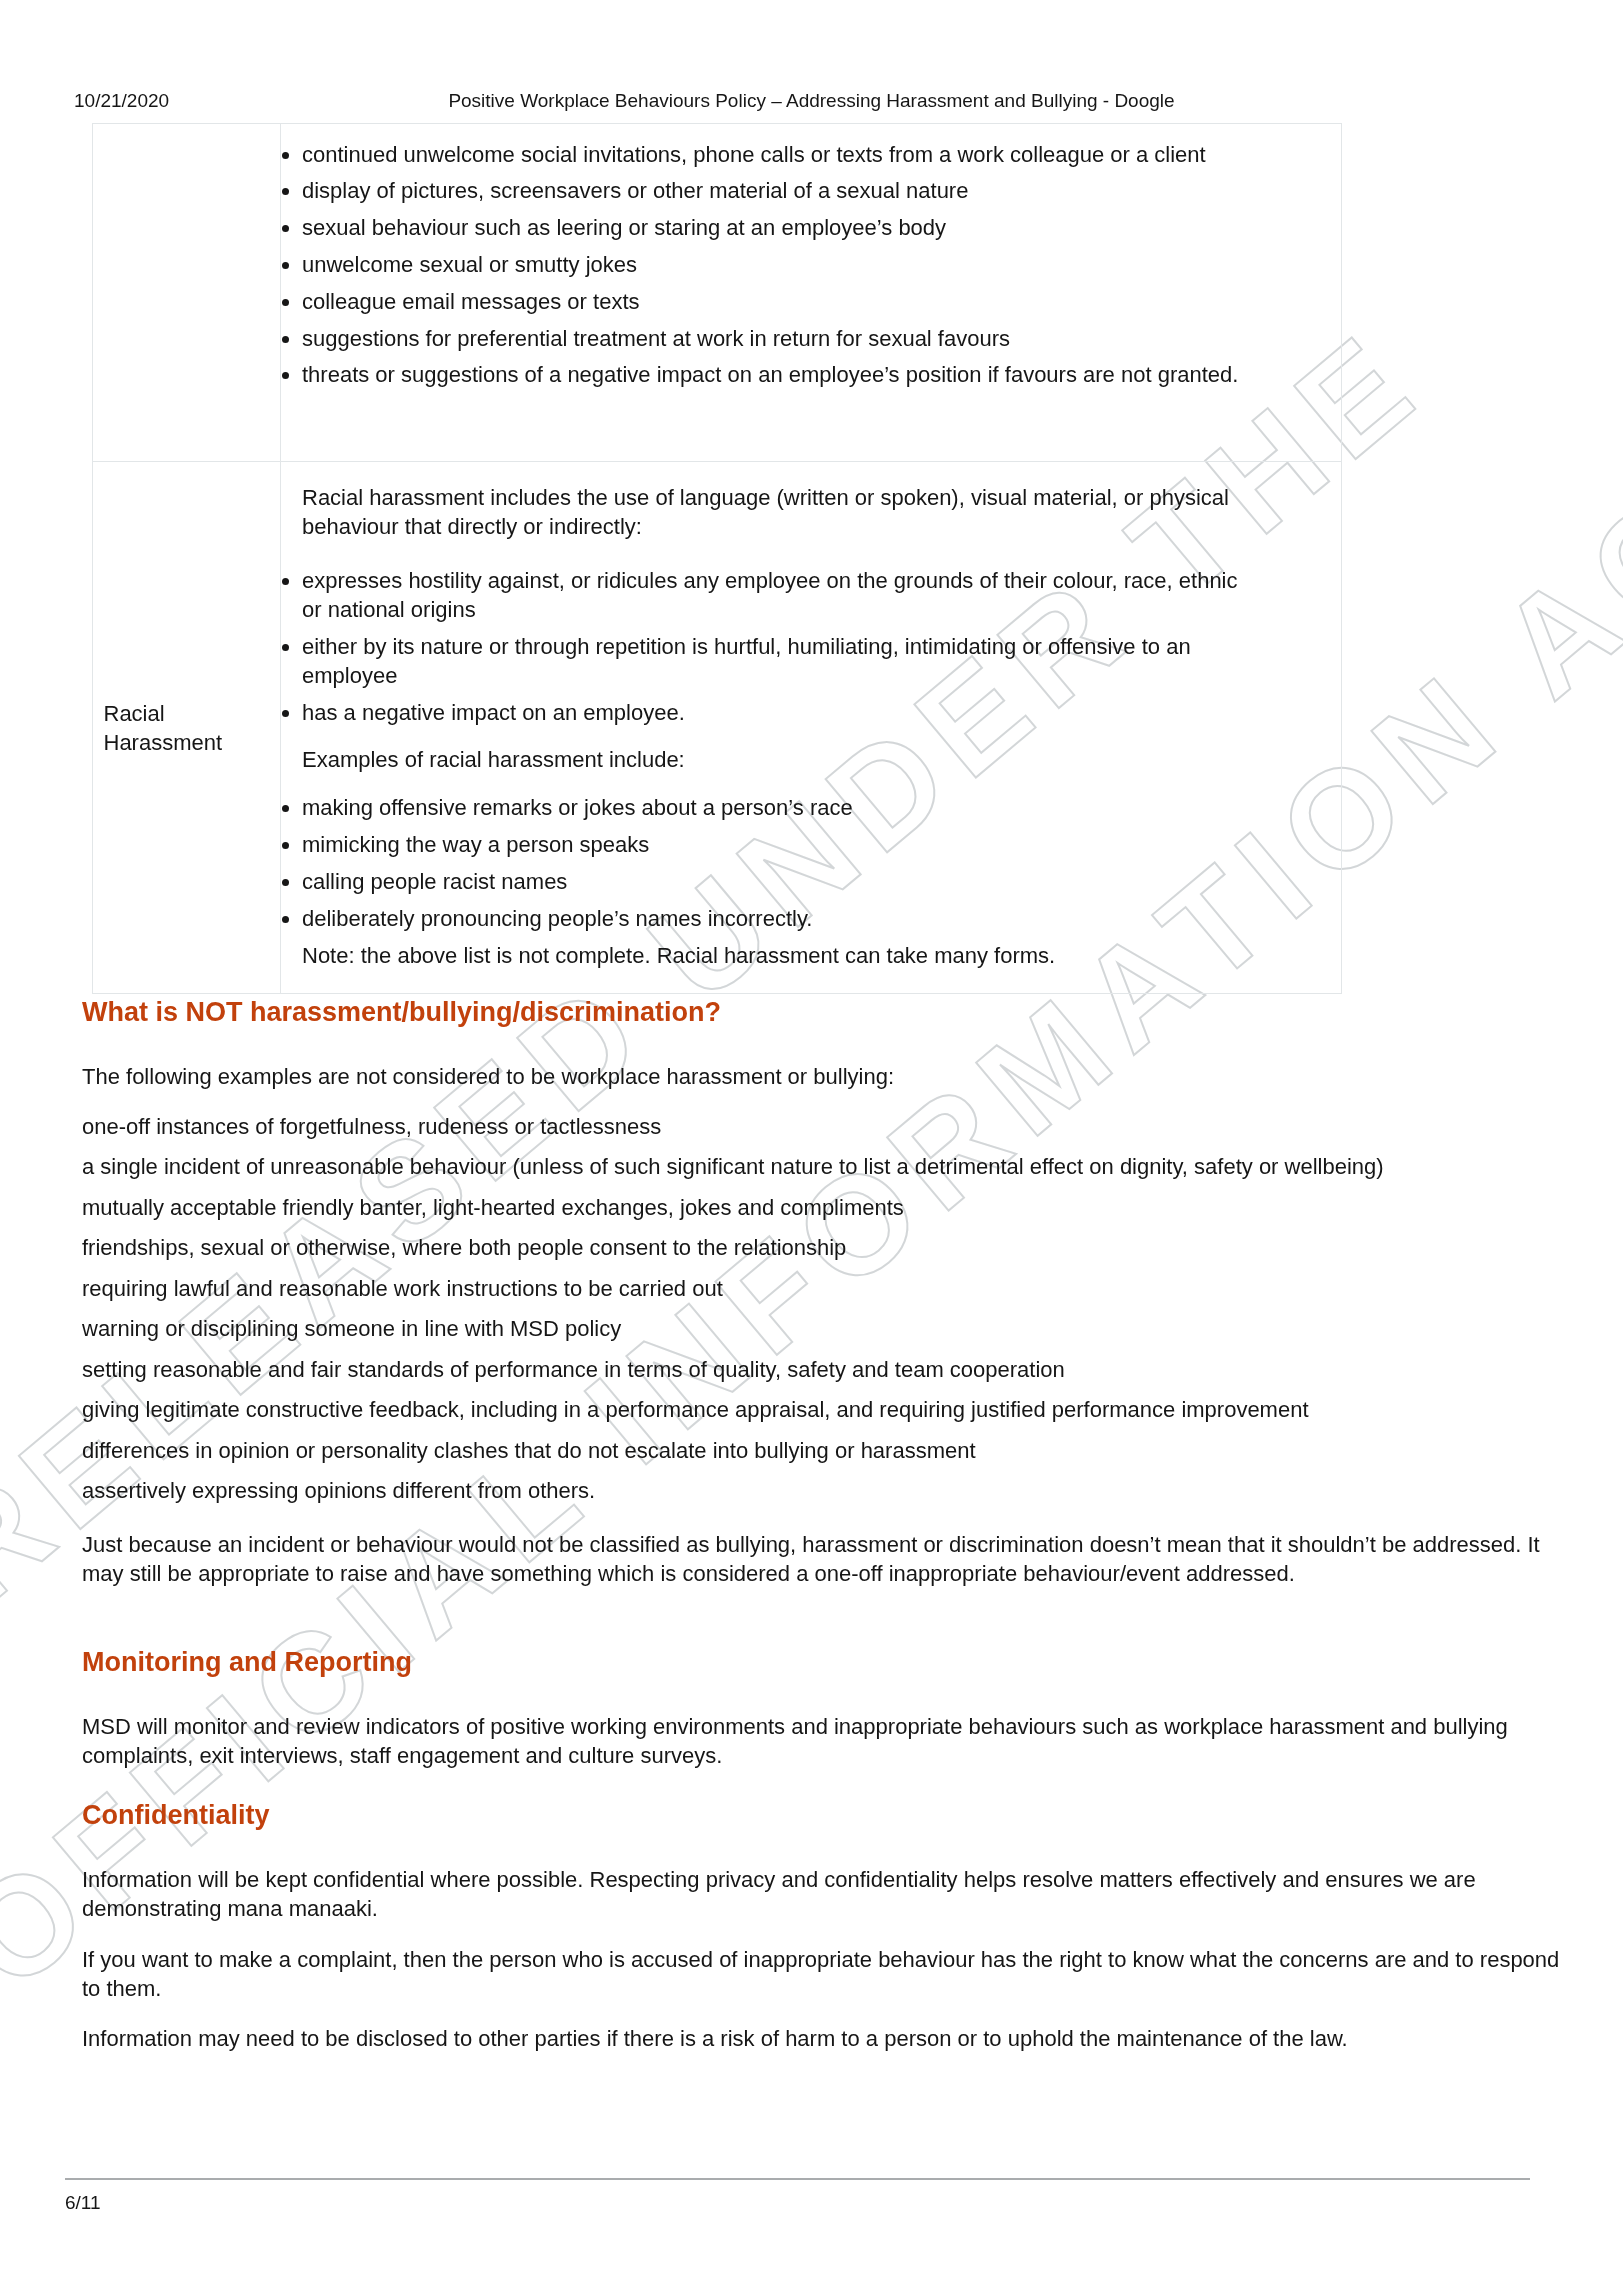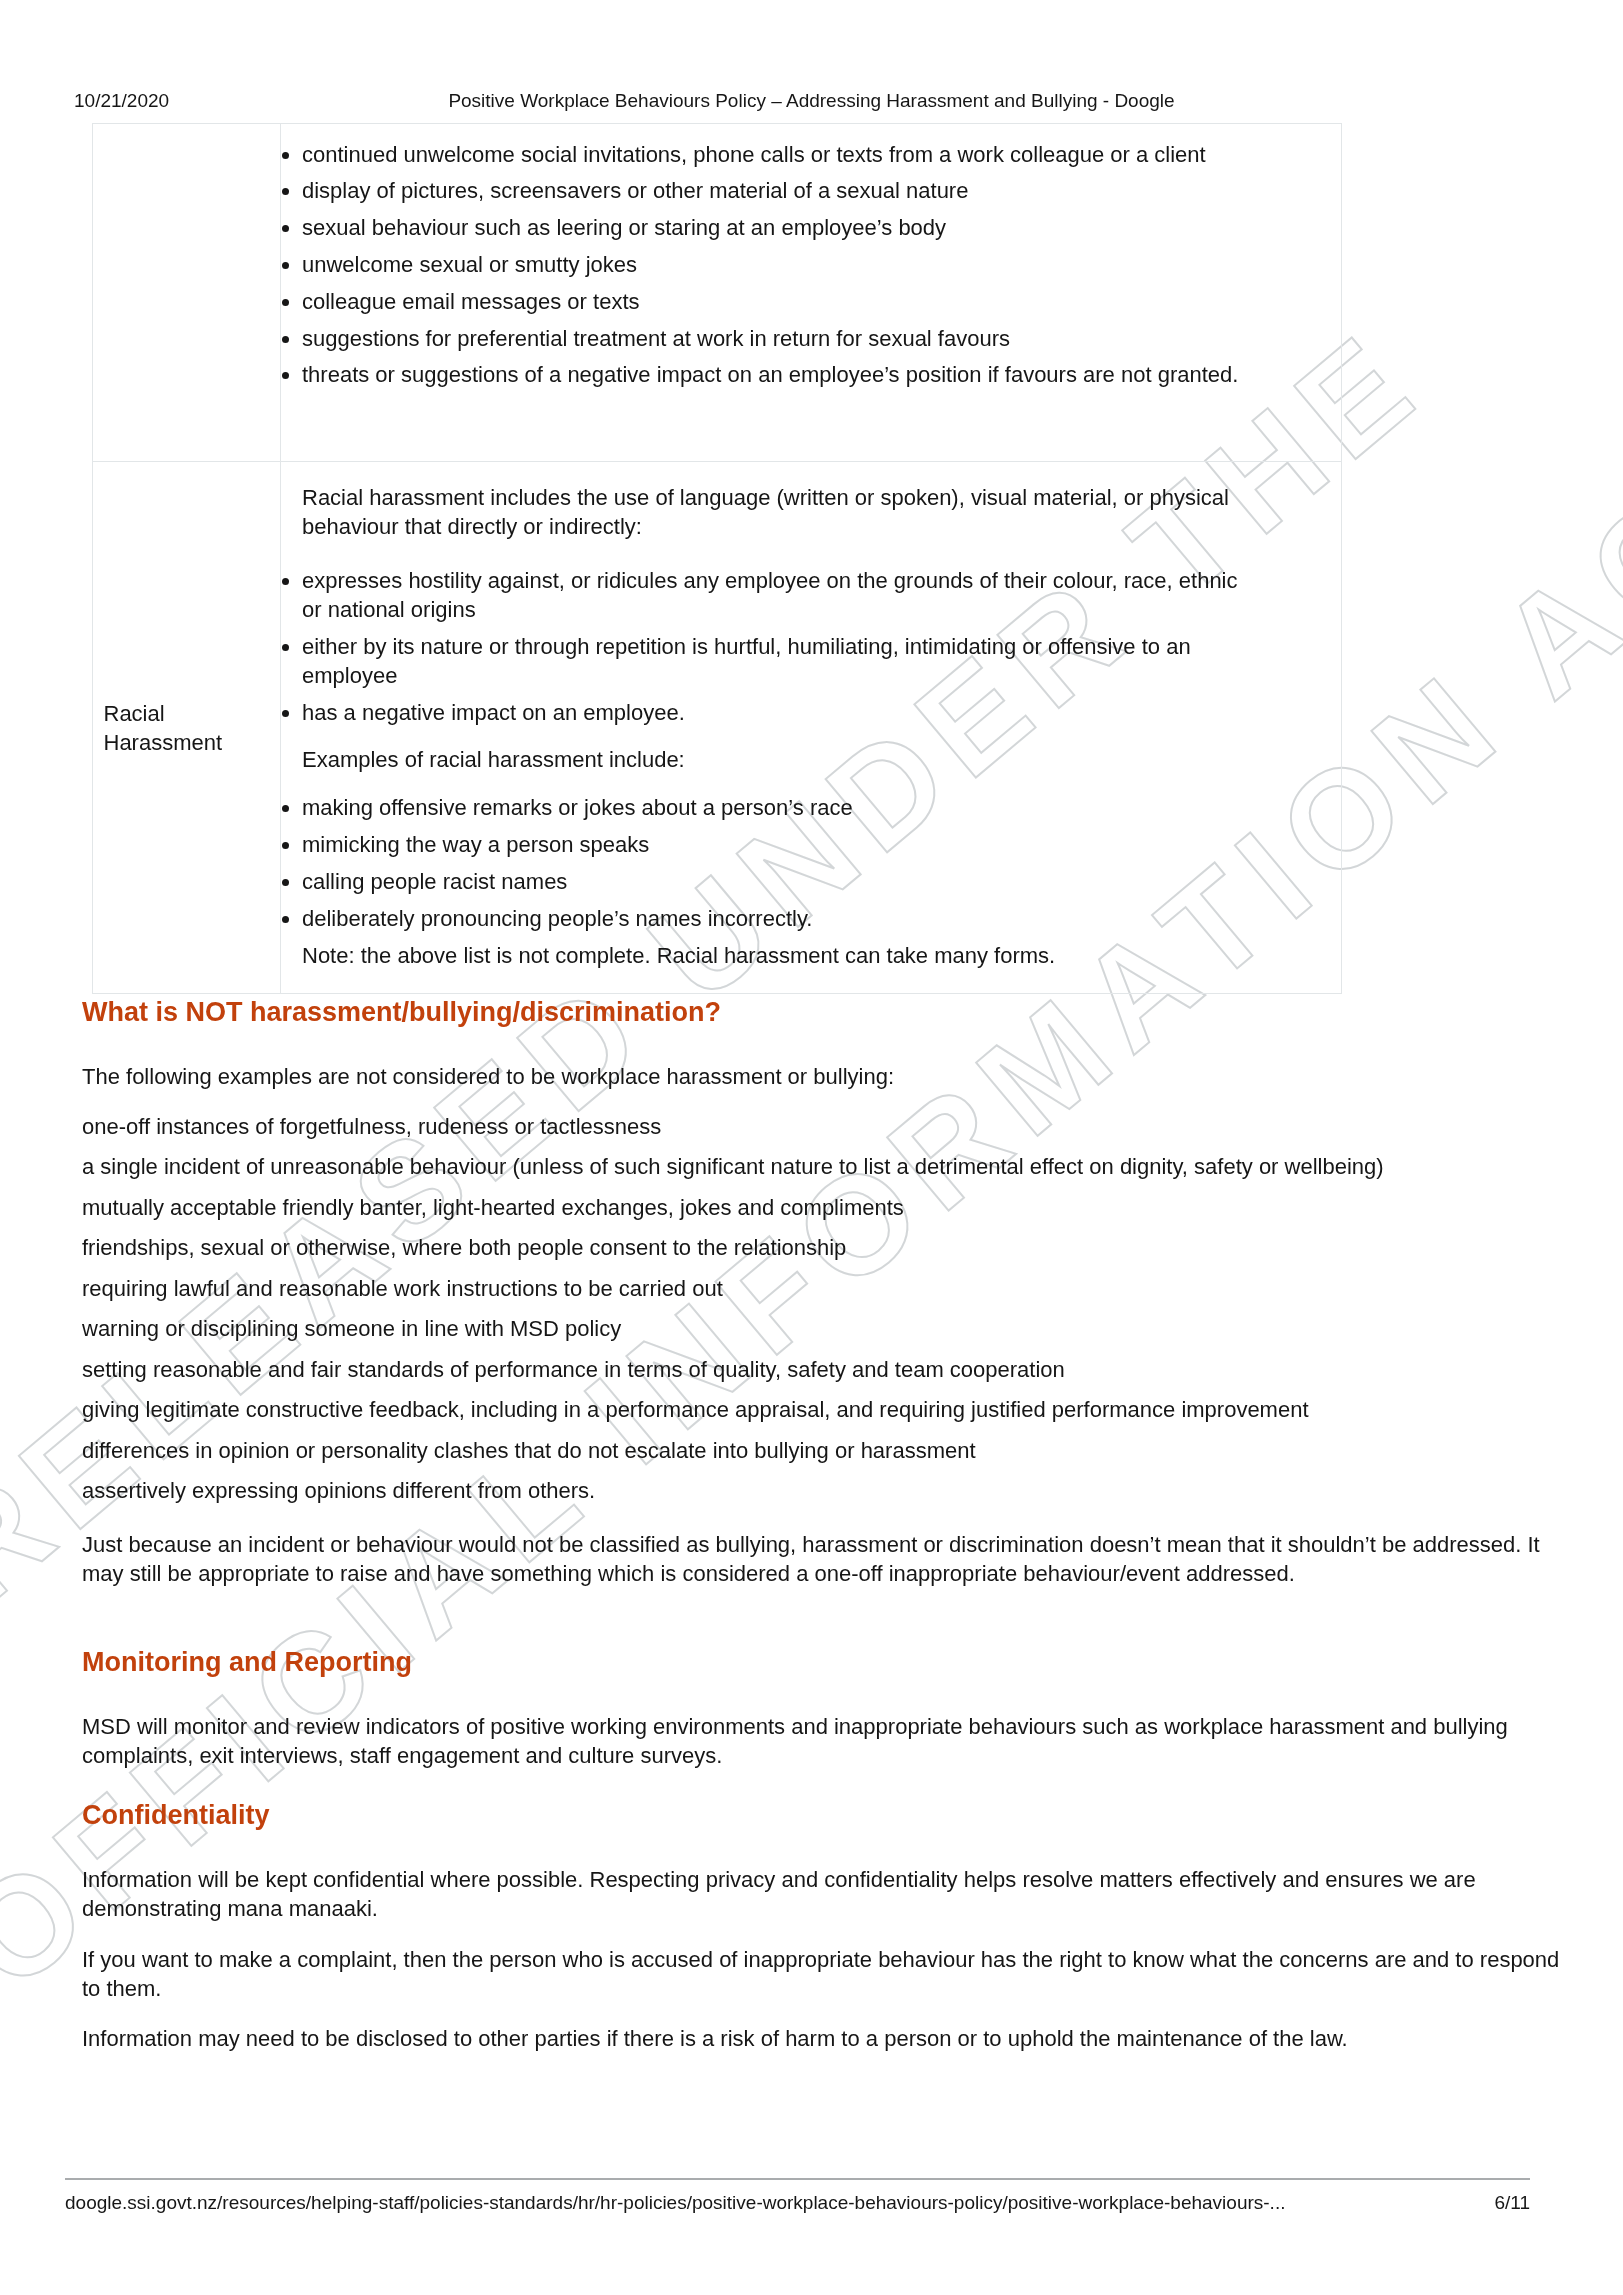--- a/index.html
+++ b/index.html
@@ -141,18 +141,17 @@
   <div class="section sec-confidentiality">
     <h2>Confidentiality</h2>
     <p>Information will be kept confidential where possible. Respecting privacy and confidentiality helps resolve matters effectively and ensures we are demonstrating mana manaaki.</p>
     <p>If you want to make a complaint, then the person who is accused of inappropriate behaviour has the right to know what the concerns are and to respond to them.</p>
     <p>Information may need to be disclosed to other parties if there is a risk of harm to a person or to uphold the maintenance of the law.</p>
   </div>
 
 
   <div class="footer-line"></div>
   <div class="footer-row">
-    <span>doogle.ssi.govt.nz/resources/helping-staff/policies-standards/hr/hr-policies/positive-workplace-behaviours-policy/positive-workplace-behaviours-...</span>
     <span>6/11</span>
   </div>
 
 </div>
 
 
 </body></html>

